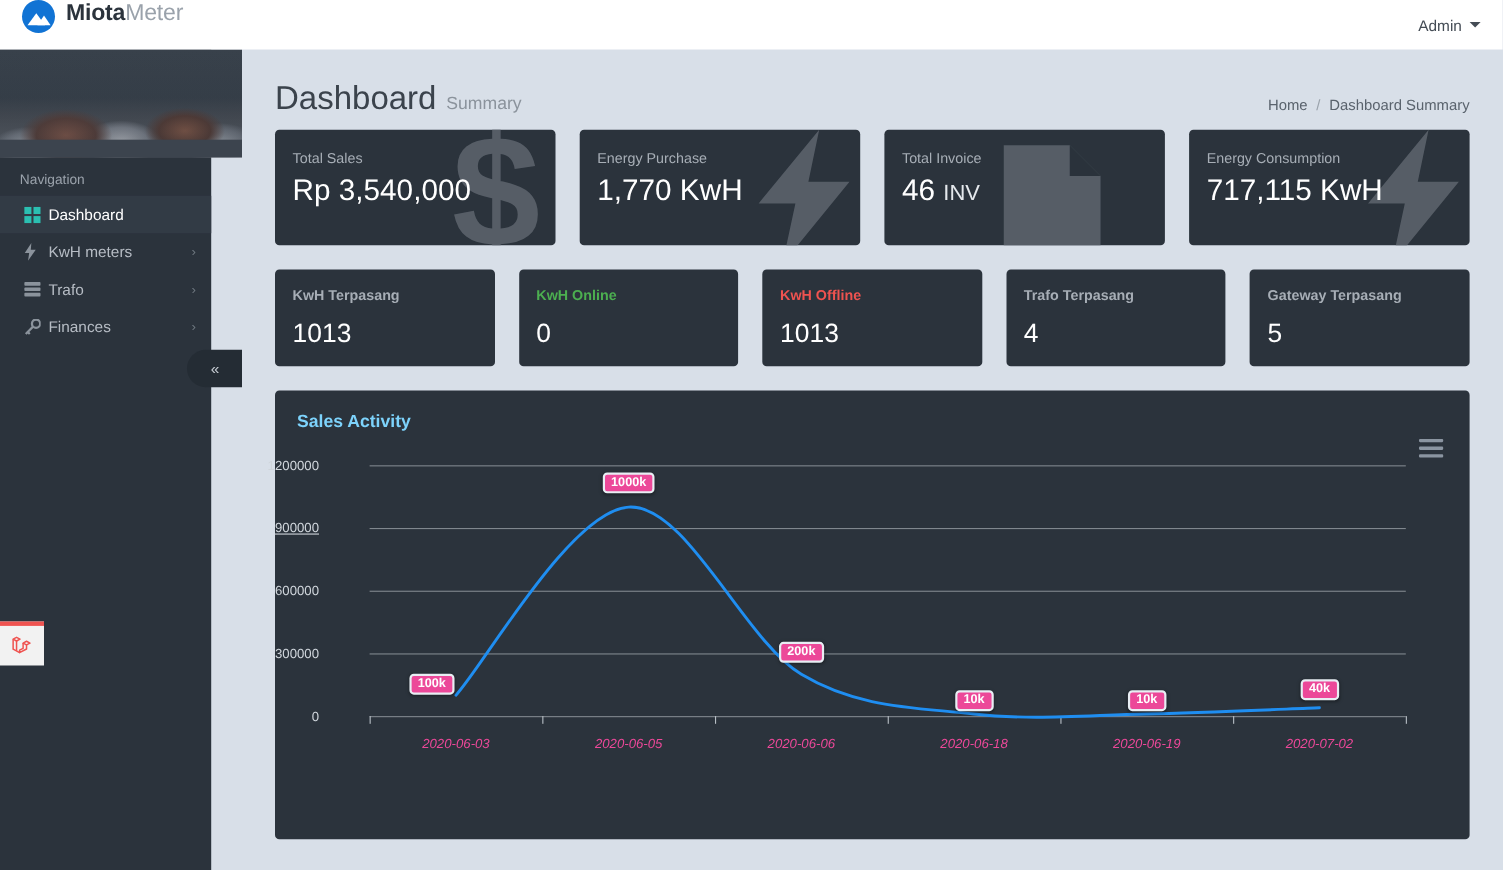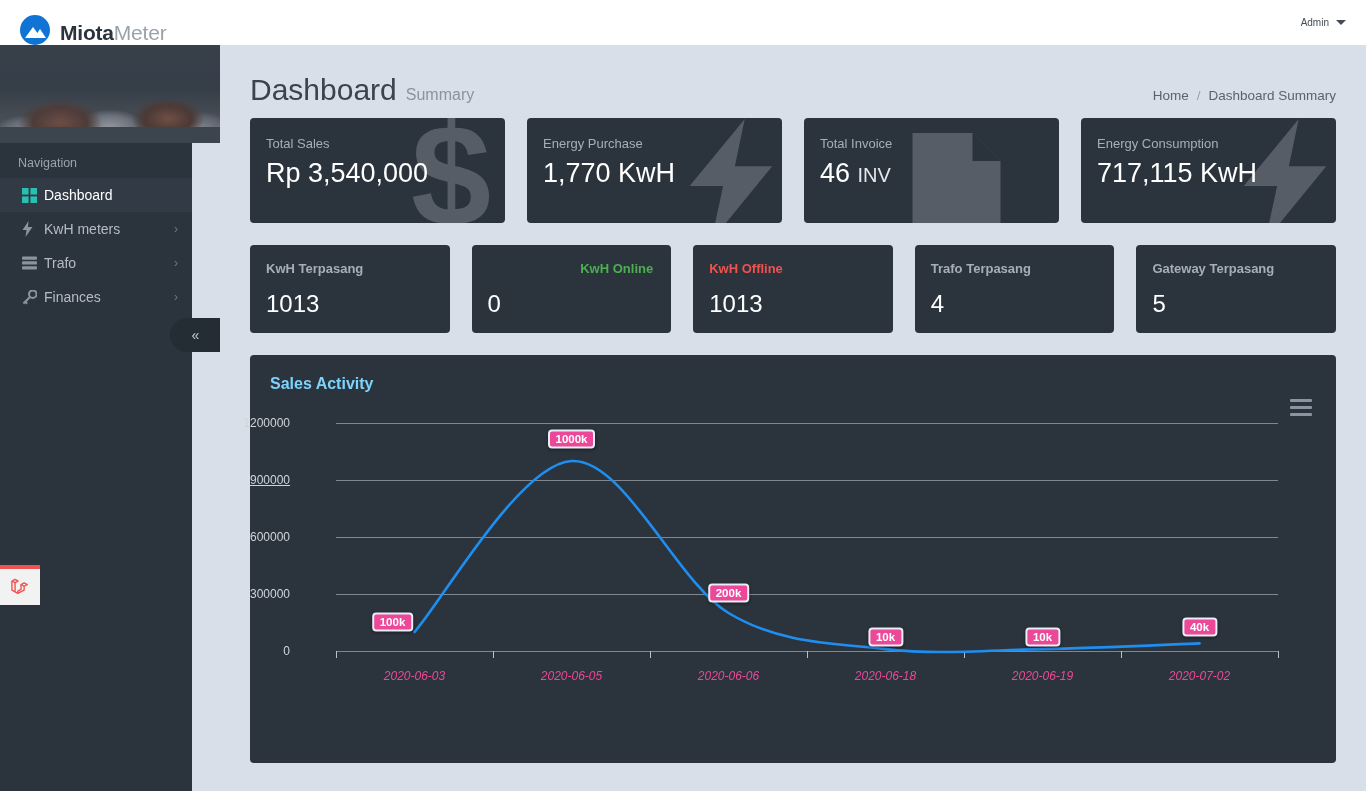--- a/index.html
+++ b/index.html
@@ -11,21 +11,21 @@
   }
 
   
   #topbar {
     position: absolute; top: 0; left: 0; width: 1366px; height: 45px;
     background: #ffffff;
     display: flex; align-items: center;
     z-index: 30;
   }
   #brand {
-    display: flex; align-items: flex-end; gap: 10px;
+    display: flex; align-items: flex-start; gap: 10px;
     padding-left: 20px; width: 220px; height: 45px;
   }
   #brand-logo {
     width: 30px; height: 30px; border-radius: 50%;
     background: #1173d4;
     position: relative; overflow: hidden;
     flex: none;
   }
   #brand-logo::before {
     content: ""; position: absolute;
@@ -46,21 +46,21 @@
   .brand-text { font-size: 21px; letter-spacing: -0.2px; }
   .brand-strong { font-weight: bold; color: #2b333c; }
   .brand-light { font-weight: normal; color: #9aa2ab; }
 
   #topbar-right {
     margin-left: auto; padding-right: 20px;
     display: flex; align-items: center;
   }
   #admin-menu {
     display: flex; align-items: center; gap: 7px;
-    font-size: 10px; color: #444c55; cursor: pointer;
+    font-size: 14px; color: #444c55; cursor: pointer;
   }
   .caret {
     width: 0; height: 0;
     border-left: 5px solid transparent;
     border-right: 5px solid transparent;
     border-top: 5px solid #444c55;
   }
 
   
   #sidebar {
@@ -161,21 +161,21 @@
   .card-small { height: 88px; padding: 16px 18px 0 16px; }
 
   .card-label { font-size: 13px; color: #a7aeb6; position: relative; z-index: 2; }
   .card-value {
     font-size: 27px; color: #ffffff; margin-top: 7px;
     position: relative; z-index: 2; white-space: nowrap;
   }
   .card-value .unit { font-size: 20px; color: #e4e8ec; }
   .card-small .card-label { font-weight: bold; font-size: 13px; }
   .card-small .card-value { font-size: 24px; margin-top: 14px; font-weight: normal; }
-  .lbl-green { color: #4caf50 !important; text-align: right; }
+  .lbl-green { color: #4caf50 !important; }
   .lbl-red { color: #ef5350 !important; }
 
   .card-bgicon {
     position: absolute; right: -6px; bottom: -26px;
     color: #596069; opacity: 0.95; z-index: 1;
     pointer-events: none;
   }
 
   
   #chart-panel {

